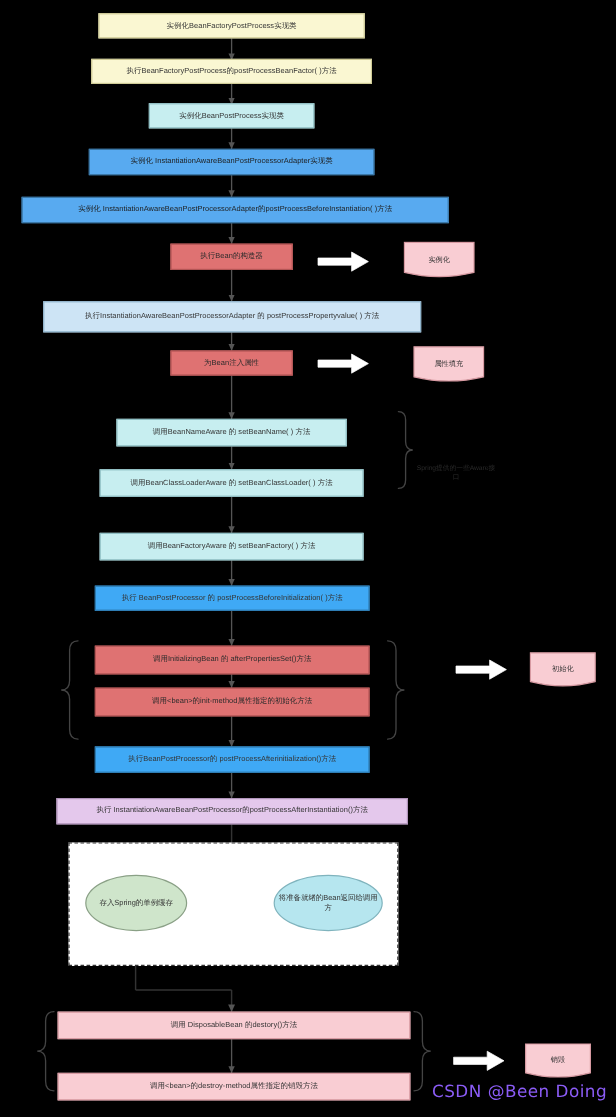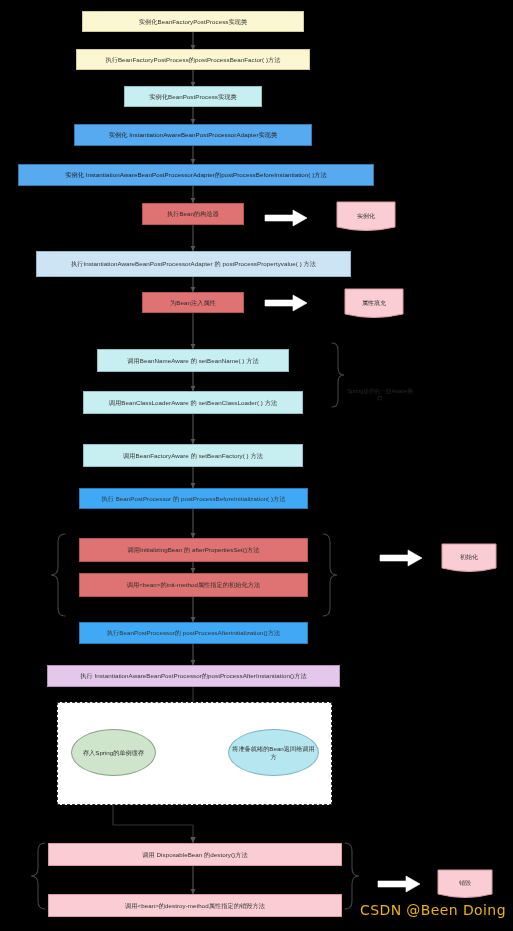--- a/index.html
+++ b/index.html
@@ -89,21 +89,21 @@
   .dashed-box {
     position: absolute;
     box-sizing: border-box;
     background: #ffffff;
     border: 1.4px dashed #333333;
   }
 
   
   .watermark {
     position: absolute;
-    color: #eab308;
+    color: #8b5cf6;
     font-size: 14px;
     letter-spacing: 0.4px;
     font-family: "DejaVu Sans", sans-serif;
   }
 </style>
 </head>
 <body>
 
 <svg id="canvas" viewBox="0 0 513 931" xmlns="http://www.w3.org/2000/svg">
   <defs>

